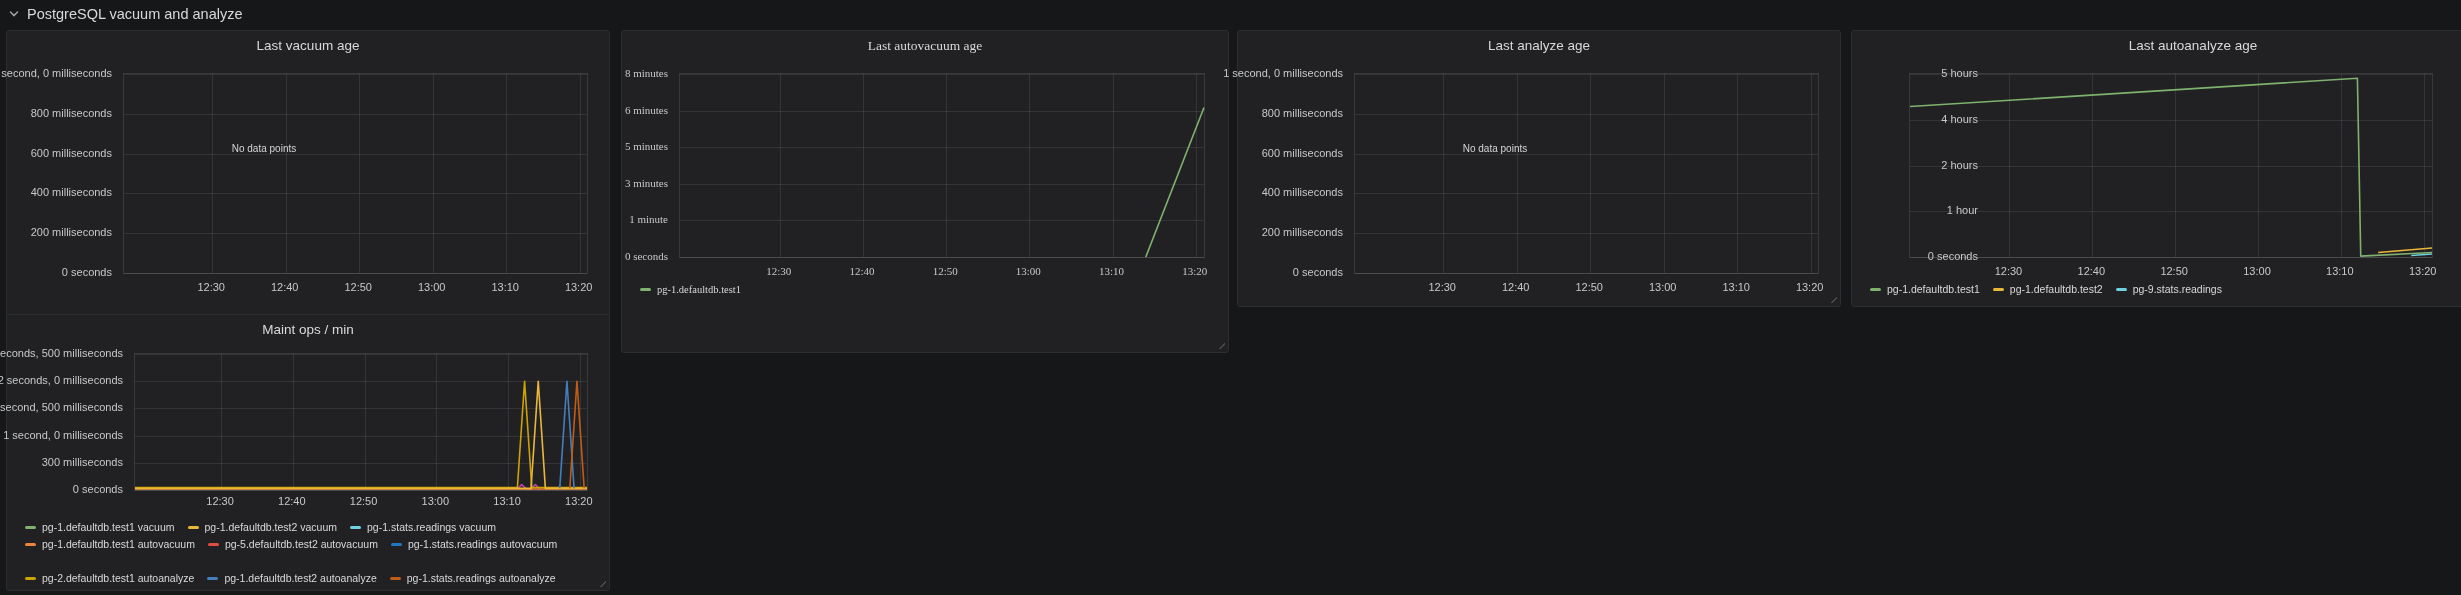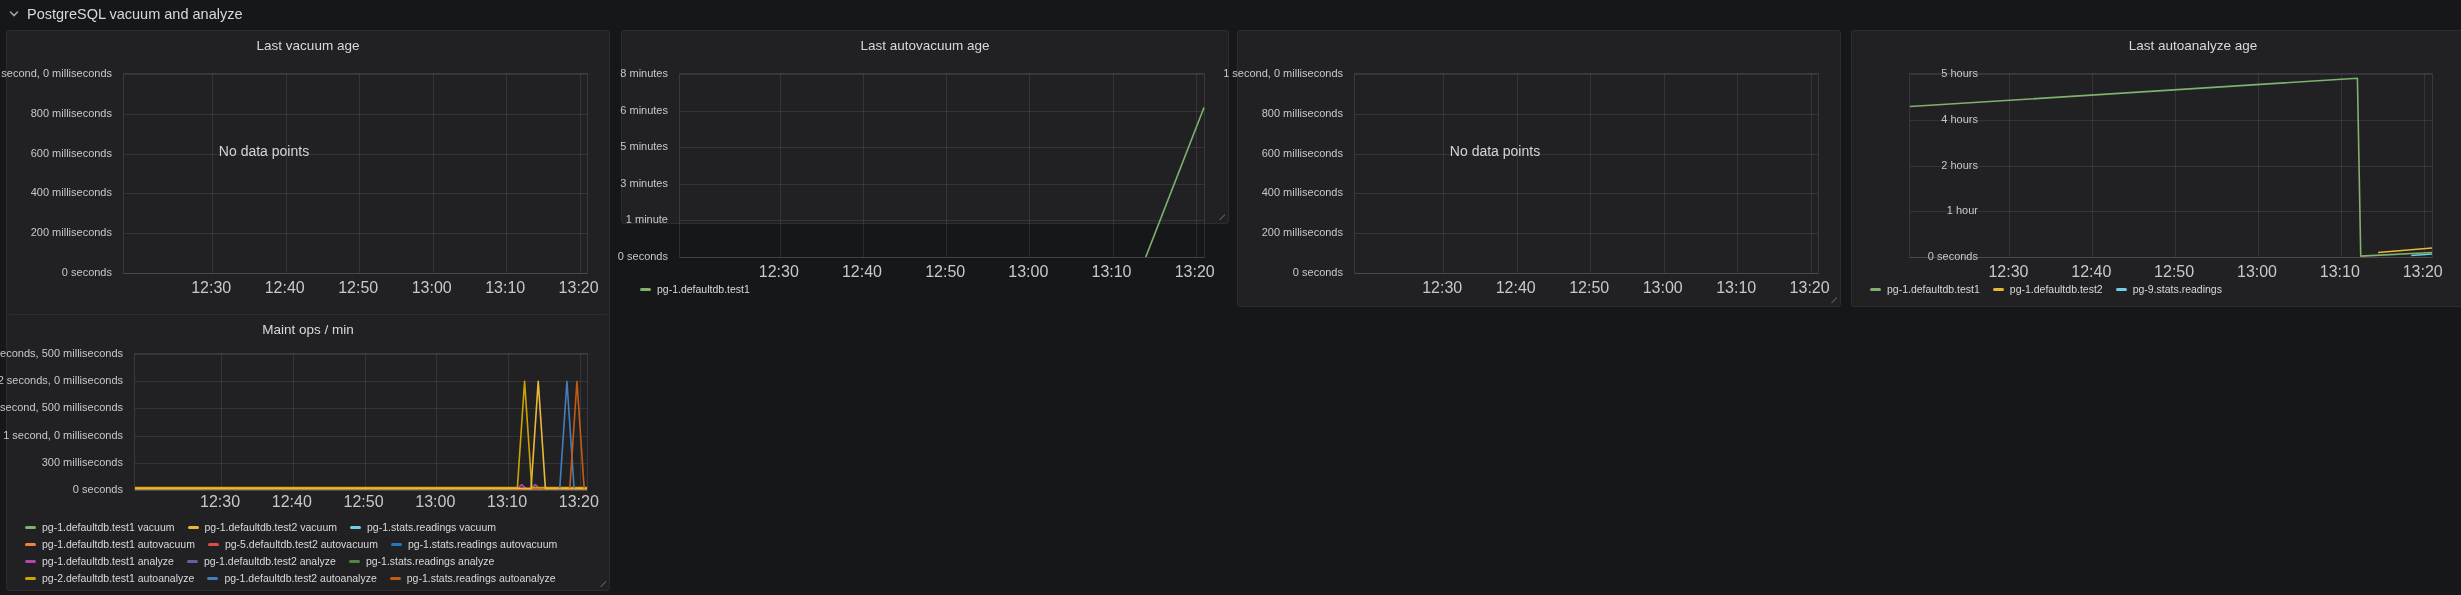--- a/index.html
+++ b/index.html
@@ -9,22 +9,22 @@
        color:#d8d9da;font-size:14.5px;font-weight:500;cursor:pointer}
   .chev{display:flex;align-items:center}
   .panel{position:absolute;background:#212124;border:1px solid #2c2d31;border-radius:3px;box-sizing:border-box}
   .panel-title{position:absolute;left:0;right:0;top:7px;text-align:center;color:#d8d9da;
        font-size:13.5px;font-weight:500;cursor:pointer}
   .plot{position:absolute;border:1px solid rgba(255,255,255,0.11);box-sizing:content-box}
   .grid-h{position:absolute;left:0;right:0;height:1px;background:rgba(255,255,255,0.085)}
   .grid-v{position:absolute;top:0;bottom:0;width:1px;background:rgba(255,255,255,0.085)}
   .y-label{position:absolute;color:#c7c8c9;font-size:11px;white-space:nowrap;text-align:right;line-height:14px}
   .x-row{position:absolute;height:15px}
-  .x-label{position:absolute;color:#c7c8c9;font-size:16px;white-space:nowrap;transform:translateX(-50%);line-height:15px}
-  .no-data{position:absolute;color:#d4d5d6;font-size:14px;white-space:nowrap;transform:translateX(-50%)}
+  .x-label{position:absolute;color:#c7c8c9;font-size:11px;white-space:nowrap;transform:translateX(-50%);line-height:15px}
+  .no-data{position:absolute;color:#d4d5d6;font-size:10px;white-space:nowrap;transform:translateX(-50%)}
   .legend-row{position:absolute;left:18px;display:flex;align-items:center;height:16px;
        color:#d8d9da;font-size:10.5px;white-space:nowrap}
   .legend-item{display:flex;align-items:center;margin-right:13px;cursor:pointer}
   .swatch{width:11px;height:3px;border-radius:1.5px;margin-right:6px;flex:none}
   .series-svg{position:absolute;left:0;top:0;width:100%;height:100%;overflow:visible}
   .resize{position:absolute;right:3px;bottom:3px;width:8px;height:8px;cursor:se-resize;
        background:linear-gradient(135deg,transparent 58%,#4a4b4f 58%,#4a4b4f 70%,transparent 70%)}
 </style>
 </head>
 <body>
@@ -64,21 +64,21 @@
       <div class="x-label" style="left: 19.0476%;">12:30</div>
       <div class="x-label" style="left: 34.9206%;">12:40</div>
       <div class="x-label" style="left: 50.7937%;">12:50</div>
       <div class="x-label" style="left: 66.6667%;">13:00</div>
       <div class="x-label" style="left: 82.5397%;">13:10</div>
       <div class="x-label" style="left: 98.4127%;">13:20</div>
     </div>
     <div class="no-data" style="left: 257px; top: 112px;">No data points</div>
     <div class="resize"></div>
   </div>
-<div class="panel" style="left: 621px; top: 30px; width: 608px; height: 194px;">
+<div class="panel" style="left: 621px; top: 30px; width: 608px; height: 323px; font-family: Liberation Serif, serif;">
     <div class="panel-title">Last autovacuum age</div>
     <div class="plot" style="left: 57px; top: 42px; width: 524px; height: 183px;">
       <div class="grid-h" style="top: 0%;"></div>
       <div class="grid-h" style="top: 20%;"></div>
       <div class="grid-h" style="top: 40%;"></div>
       <div class="grid-h" style="top: 60%;"></div>
       <div class="grid-h" style="top: 80%;"></div>
       <div class="grid-h" style="top: 100%;"></div>
       <div class="grid-v" style="left: 19.0476%;"></div>
       <div class="grid-v" style="left: 34.9206%;"></div>
@@ -106,20 +106,21 @@
     </div>
     <div class="legend-row" style="top: 250px;">
       <div class="legend-item">
         <div class="swatch" style="background: rgb(126, 178, 109);"></div>
         <div>pg-1.defaultdb.test1</div>
       </div>
     </div>
     <div class="resize"></div>
   </div>
 <div class="panel" style="left: 1237px; top: 30px; width: 604px; height: 277px;">
+    <div class="panel-title">Last analyze age</div>
     <div class="plot" style="left: 116px; top: 42px; width: 463px; height: 199px;">
       <div class="grid-h" style="top: 0%;"></div>
       <div class="grid-h" style="top: 20%;"></div>
       <div class="grid-h" style="top: 40%;"></div>
       <div class="grid-h" style="top: 60%;"></div>
       <div class="grid-h" style="top: 80%;"></div>
       <div class="grid-h" style="top: 100%;"></div>
       <div class="grid-v" style="left: 19.0476%;"></div>
       <div class="grid-v" style="left: 34.9206%;"></div>
       <div class="grid-v" style="left: 50.7937%;"></div>
@@ -252,34 +253,20 @@
       </div>
       <div class="legend-item">
         <div class="swatch" style="background: rgb(226, 77, 66);"></div>
         <div>pg-5.defaultdb.test2 autovacuum</div>
       </div>
       <div class="legend-item">
         <div class="swatch" style="background: rgb(31, 120, 193);"></div>
         <div>pg-1.stats.readings autovacuum</div>
       </div>
     </div>
-    <div class="legend-row" style="top: 238px;">
-      <div class="legend-item">
-        <div class="swatch" style="background: rgb(186, 67, 169);"></div>
-        <div>pg-1.defaultdb.test1 analyze</div>
-      </div>
-      <div class="legend-item">
-        <div class="swatch" style="background: rgb(112, 93, 160);"></div>
-        <div>pg-1.defaultdb.test2 analyze</div>
-      </div>
-      <div class="legend-item">
-        <div class="swatch" style="background: rgb(80, 134, 66);"></div>
-        <div>pg-1.stats.readings analyze</div>
-      </div>
-    </div>
     <div class="legend-row" style="top: 255px;">
       <div class="legend-item">
         <div class="swatch" style="background: rgb(204, 163, 0);"></div>
         <div>pg-2.defaultdb.test1 autoanalyze</div>
       </div>
       <div class="legend-item">
         <div class="swatch" style="background: rgb(68, 126, 188);"></div>
         <div>pg-1.defaultdb.test2 autoanalyze</div>
       </div>
       <div class="legend-item">

